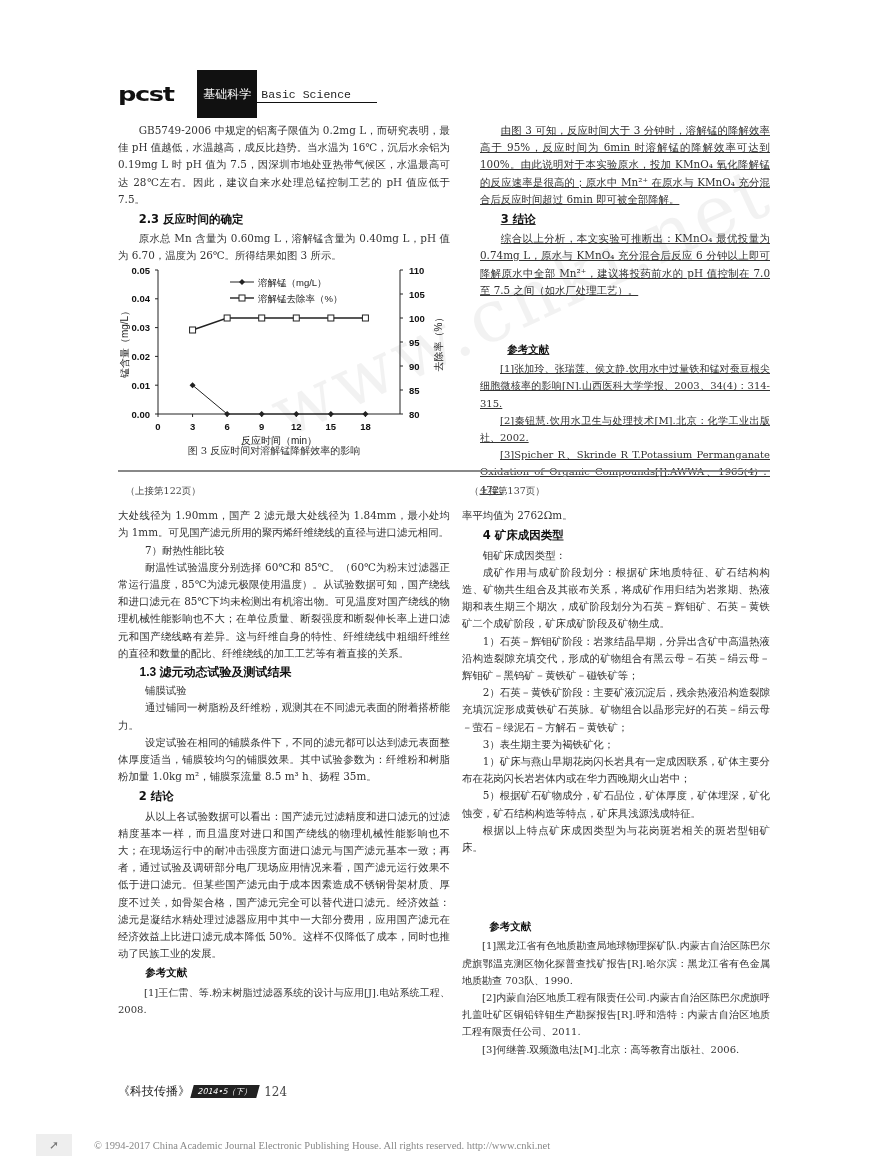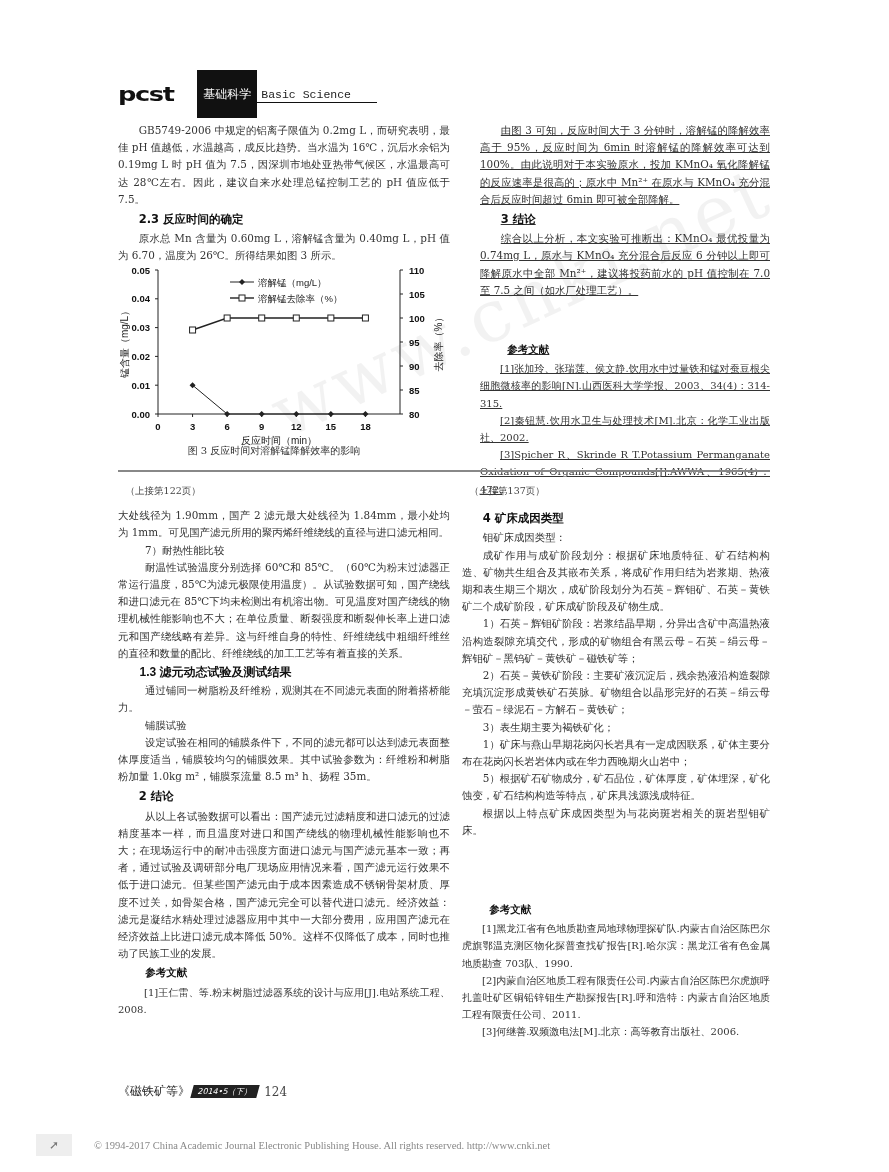--- a/index.html
+++ b/index.html
@@ -143,50 +143,51 @@
 
   <div class="divider"></div>
 
   <div class="col" style="left:118px; top:482px; width:332px;">
     <p class="cont" style="margin-left:0.8em">（上接第122页）</p>
     <div style="height:8px"></div>
     <p>大处线径为 1.90mm，国产 2 滤元最大处线径为 1.84mm，最小处均为 1mm。可见国产滤元所用的聚丙烯纤维绕线的直径与进口滤元相同。</p>
     <p class="indent3">7）耐热性能比较</p>
     <p class="indent3">耐温性试验温度分别选择 60℃和 85℃。（60℃为粉末过滤器正常运行温度，85℃为滤元极限使用温度）。从试验数据可知，国产绕线和进口滤元在 85℃下均未检测出有机溶出物。可见温度对国产绕线的物理机械性能影响也不大；在单位质量、断裂强度和断裂伸长率上进口滤元和国产绕线略有差异。这与纤维自身的特性、纤维绕线中粗细纤维丝的直径和数量的配比、纤维绕线的加工工艺等有着直接的关系。</p>
     <p class="h3">1.3 滤元动态试验及测试结果</p>
+    <p class="indent3">铺膜试验</p>
     <p class="indent3">通过铺同一树脂粉及纤维粉，观测其在不同滤元表面的附着搭桥能力。</p>
-    <p class="indent3">铺膜试验</p>
     <p class="indent3">设定试验在相同的铺膜条件下，不同的滤元都可以达到滤元表面整体厚度适当，铺膜较均匀的铺膜效果。其中试验参数为：纤维粉和树脂粉加量 1.0kg m²，铺膜泵流量 8.5 m³ h、扬程 35m。</p>
     <p class="h2">2 结论</p>
     <p class="indent3">从以上各试验数据可以看出：国产滤元过滤精度和进口滤元的过滤精度基本一样，而且温度对进口和国产绕线的物理机械性能影响也不大；在现场运行中的耐冲击强度方面进口滤元与国产滤元基本一致；再者，通过试验及调研部分电厂现场应用情况来看，国产滤元运行效果不低于进口滤元。但某些国产滤元由于成本因素造成不锈钢骨架材质、厚度不过关，如骨架合格，国产滤元完全可以替代进口滤元。经济效益：滤元是凝结水精处理过滤器应用中其中一大部分费用，应用国产滤元在经济效益上比进口滤元成本降低 50%。这样不仅降低了成本，同时也推动了民族工业的发展。</p>
     <p class="ref-head" style="margin-top:2px !important">参考文献</p>
     <p class="ref indent3">[1]王仁雷、等.粉末树脂过滤器系统的设计与应用[J].电站系统工程、2008.</p>
   </div>
 
   <div class="col" style="left:462px; top:482px; width:308px;">
     <p class="cont" style="margin-left:0.8em">（上接第137页）</p>
     <div style="height:8px"></div>
+    <p>率平均值为 2762Ωm。</p>
     <p class="h2">4 矿床成因类型</p>
     <p class="indent">钼矿床成因类型：</p>
     <p class="indent">成矿作用与成矿阶段划分：根据矿床地质特征、矿石结构构造、矿物共生组合及其嵌布关系，将成矿作用归结为岩浆期、热液期和表生期三个期次，成矿阶段划分为石英－辉钼矿、石英－黄铁矿二个成矿阶段，矿床成矿阶段及矿物生成。</p>
     <p class="indent">1）石英－辉钼矿阶段：岩浆结晶早期，分异出含矿中高温热液沿构造裂隙充填交代，形成的矿物组合有黑云母－石英－绢云母－辉钼矿－黑钨矿－黄铁矿－磁铁矿等；</p>
     <p class="indent">2）石英－黄铁矿阶段：主要矿液沉淀后，残余热液沿构造裂隙充填沉淀形成黄铁矿石英脉。矿物组合以晶形完好的石英－绢云母－萤石－绿泥石－方解石－黄铁矿；</p>
     <p class="indent">3）表生期主要为褐铁矿化；</p>
     <p class="indent">1）矿床与燕山早期花岗闪长岩具有一定成因联系，矿体主要分布在花岗闪长岩岩体内或在华力西晚期火山岩中；</p>
     <p class="indent">5）根据矿石矿物成分，矿石品位，矿体厚度，矿体埋深，矿化蚀变，矿石结构构造等特点，矿床具浅源浅成特征。</p>
     <p class="indent">根据以上特点矿床成因类型为与花岗斑岩相关的斑岩型钼矿床。</p>
     <div style="height:56px"></div>
     <p class="ref-head">参考文献</p>
     <p class="ref indent">[1]黑龙江省有色地质勘查局地球物理探矿队.内蒙古自治区陈巴尔虎旗鄂温克测区物化探普查找矿报告[R].哈尔滨：黑龙江省有色金属地质勘查 703队、1990.</p>
     <p class="ref indent">[2]内蒙自治区地质工程有限责任公司.内蒙古自治区陈巴尔虎旗呼扎盖吐矿区铜铅锌钼生产勘探报告[R].呼和浩特：内蒙古自治区地质工程有限责任公司、2011.</p>
     <p class="ref indent">[3]何继善.双频激电法[M].北京：高等教育出版社、2006.</p>
   </div>
 
   <div class="footer">
-    <span class="journal">《磁铁矿等》</span>
+    <span class="journal">《科技传播》</span>
     <span class="issue-tag">2014•5（下）</span>
     <span class="page-num">124</span>
   </div>
 
   <div class="copyright">
     <span class="cnki-logo">➚</span>
     <span>© 1994-2017 China Academic Journal Electronic Publishing House. All rights reserved.    http://www.cnki.net</span>
   </div>
 </div>
 

